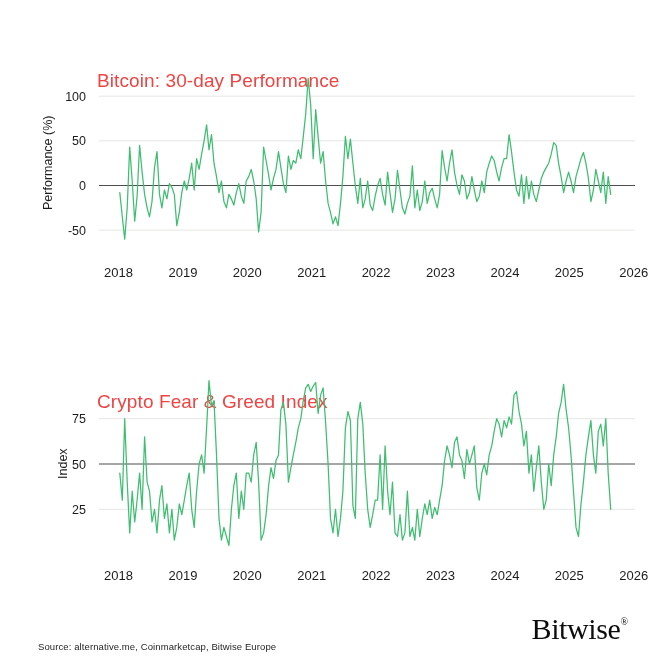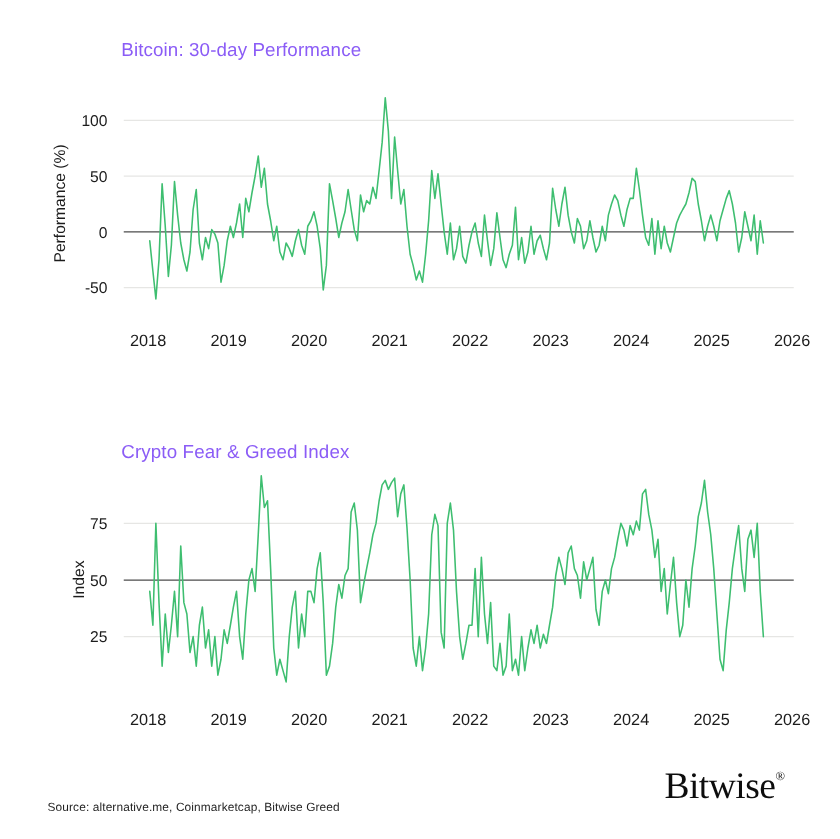--- a/index.html
+++ b/index.html
@@ -3,21 +3,21 @@
 <meta charset="utf-8">
 <style>
   html,body{margin:0;padding:0;}
   body{
     width:672px;height:671px;position:relative;overflow:hidden;
     background:#ffffff;
     font-family:"Liberation Sans", sans-serif;
     color:#1c1c1c;
   }
   .chart-title{
-    position:absolute;font-size:15px;line-height:15px;letter-spacing:0.1px;color:#8b5cf6;
+    position:absolute;font-size:19px;line-height:15px;letter-spacing:0.1px;color:#ef4444;margin-top:40px;
   }
   #title-1{left:97px;top:33px;}
   #title-2{left:97px;top:354px;}
   .y-axis-label{
     position:absolute;width:16px;height:122px;
     writing-mode:vertical-rl;transform:rotate(180deg);
     text-align:center;font-size:12.5px;line-height:16px;color:#1c1c1c;
   }
   #ylab-1{left:40px;top:102px;}
   #ylab-2{left:55px;top:403px;}
@@ -75,15 +75,15 @@
     <text x="247.3" y="580" text-anchor="middle" font-size="13" font-family="&quot;Liberation Sans&quot;, sans-serif" fill="#1c1c1c">2020</text>
     <text x="311.70000000000005" y="580" text-anchor="middle" font-size="13" font-family="&quot;Liberation Sans&quot;, sans-serif" fill="#1c1c1c">2021</text>
     <text x="376.1" y="580" text-anchor="middle" font-size="13" font-family="&quot;Liberation Sans&quot;, sans-serif" fill="#1c1c1c">2022</text>
     <text x="440.5" y="580" text-anchor="middle" font-size="13" font-family="&quot;Liberation Sans&quot;, sans-serif" fill="#1c1c1c">2023</text>
     <text x="504.90000000000003" y="580" text-anchor="middle" font-size="13" font-family="&quot;Liberation Sans&quot;, sans-serif" fill="#1c1c1c">2024</text>
     <text x="569.3000000000001" y="580" text-anchor="middle" font-size="13" font-family="&quot;Liberation Sans&quot;, sans-serif" fill="#1c1c1c">2025</text>
     <text x="633.7" y="580" text-anchor="middle" font-size="13" font-family="&quot;Liberation Sans&quot;, sans-serif" fill="#1c1c1c">2026</text>
     <polyline points="119.8,473.1 122.3,500.2 124.7,418.7 127.2,482.1 129.7,532.9 132.2,491.2 134.7,522.0 137.1,500.2 139.6,473.1 142.1,509.3 144.6,436.8 147.1,482.1 149.5,491.2 152.0,522.0 154.5,509.3 157.0,532.9 159.5,500.2 161.9,485.7 164.4,518.4 166.9,503.9 169.4,532.9 171.9,509.3 174.3,540.1 176.8,527.4 179.3,503.9 181.8,514.7 184.3,500.2 186.7,485.7 189.2,473.1 191.7,509.3 194.2,527.4 196.6,491.2 199.1,464.0 201.6,454.9 204.1,473.1 206.6,427.8 209.0,380.6 211.5,406.0 214.0,400.6 216.5,454.9 219.0,518.4 221.4,540.1 223.9,527.4 226.4,536.5 228.9,545.5 231.4,509.3 233.8,485.7 236.3,473.1 238.8,518.4 241.3,491.2 243.8,509.3 246.2,473.1 248.7,473.1 251.2,482.1 253.7,454.9 256.2,442.3 258.6,482.1 261.1,540.1 263.6,532.9 266.1,514.7 268.6,485.7 271.0,467.6 273.5,478.5 276.0,460.4 278.5,454.9 280.9,409.6 283.4,402.4 285.9,424.1 288.4,482.1 290.9,467.6 293.3,454.9 295.8,442.3 298.3,427.8 300.8,418.7 303.3,400.6 305.7,387.9 308.2,384.3 310.7,391.5 313.2,386.1 315.7,382.5 318.1,413.3 320.6,395.1 323.1,387.9 325.6,422.3 328.1,464.0 330.5,518.4 333.0,532.9 335.5,509.3 338.0,536.5 340.5,518.4 342.9,491.2 345.4,427.8 347.9,411.5 350.4,420.5 352.9,505.7 355.3,518.4 357.8,418.7 360.3,402.4 362.8,424.1 365.2,473.1 367.7,509.3 370.2,527.4 372.7,514.7 375.2,500.2 377.6,500.2 380.1,454.9 382.6,509.3 385.1,445.9 387.6,491.2 390.0,514.7 392.5,482.1 395.0,532.9 397.5,536.5 400.0,514.7 402.4,540.1 404.9,532.9 407.4,491.2 409.9,536.5 412.4,527.4 414.8,540.1 417.3,509.3 419.8,536.5 422.3,518.4 424.8,503.9 427.2,514.7 429.7,500.2 432.2,518.4 434.7,507.5 437.2,514.7 439.6,500.2 442.1,485.7 444.6,460.4 447.1,445.9 449.5,454.9 452.0,467.6 454.5,442.3 457.0,436.8 459.5,454.9 461.9,460.4 464.4,478.5 466.9,449.5 469.4,464.0 471.9,454.9 474.3,445.9 476.8,487.6 479.3,500.2 481.8,473.1 484.3,464.0 486.7,474.9 489.2,454.9 491.7,445.9 494.2,431.4 496.7,418.7 499.1,424.1 501.6,436.8 504.1,420.5 506.6,427.8 509.1,416.9 511.5,424.1 514.0,395.1 516.5,391.5 519.0,411.5 521.5,424.1 523.9,445.9 526.4,431.4 528.9,473.1 531.4,454.9 533.8,491.2 536.3,467.6 538.8,445.9 541.3,482.1 543.8,509.3 546.2,500.2 548.7,464.0 551.2,485.7 553.7,454.9 556.2,436.8 558.6,413.3 561.1,402.4 563.6,384.3 566.1,409.6 568.6,427.8 571.0,454.9 573.5,491.2 576.0,527.4 578.5,536.5 581.0,503.9 583.4,482.1 585.9,454.9 588.4,436.8 590.9,420.5 593.4,454.9 595.8,473.1 598.3,431.4 600.8,424.1 603.3,445.9 605.8,418.7 608.2,473.1 610.7,509.3" fill="none" stroke="#3ebe70" stroke-width="1.25" stroke-linejoin="round" stroke-linecap="round"></polyline>
   </svg>
 
-<div class="source-note">Source: alternative.me, Coinmarketcap, Bitwise Greed</div>
+<div class="source-note">Source: alternative.me, Coinmarketcap, Bitwise Europe</div>
 
 <div class="brand-logo"><span>Bitwise</span><span class="reg">®</span></div>
 
 </body></html>

